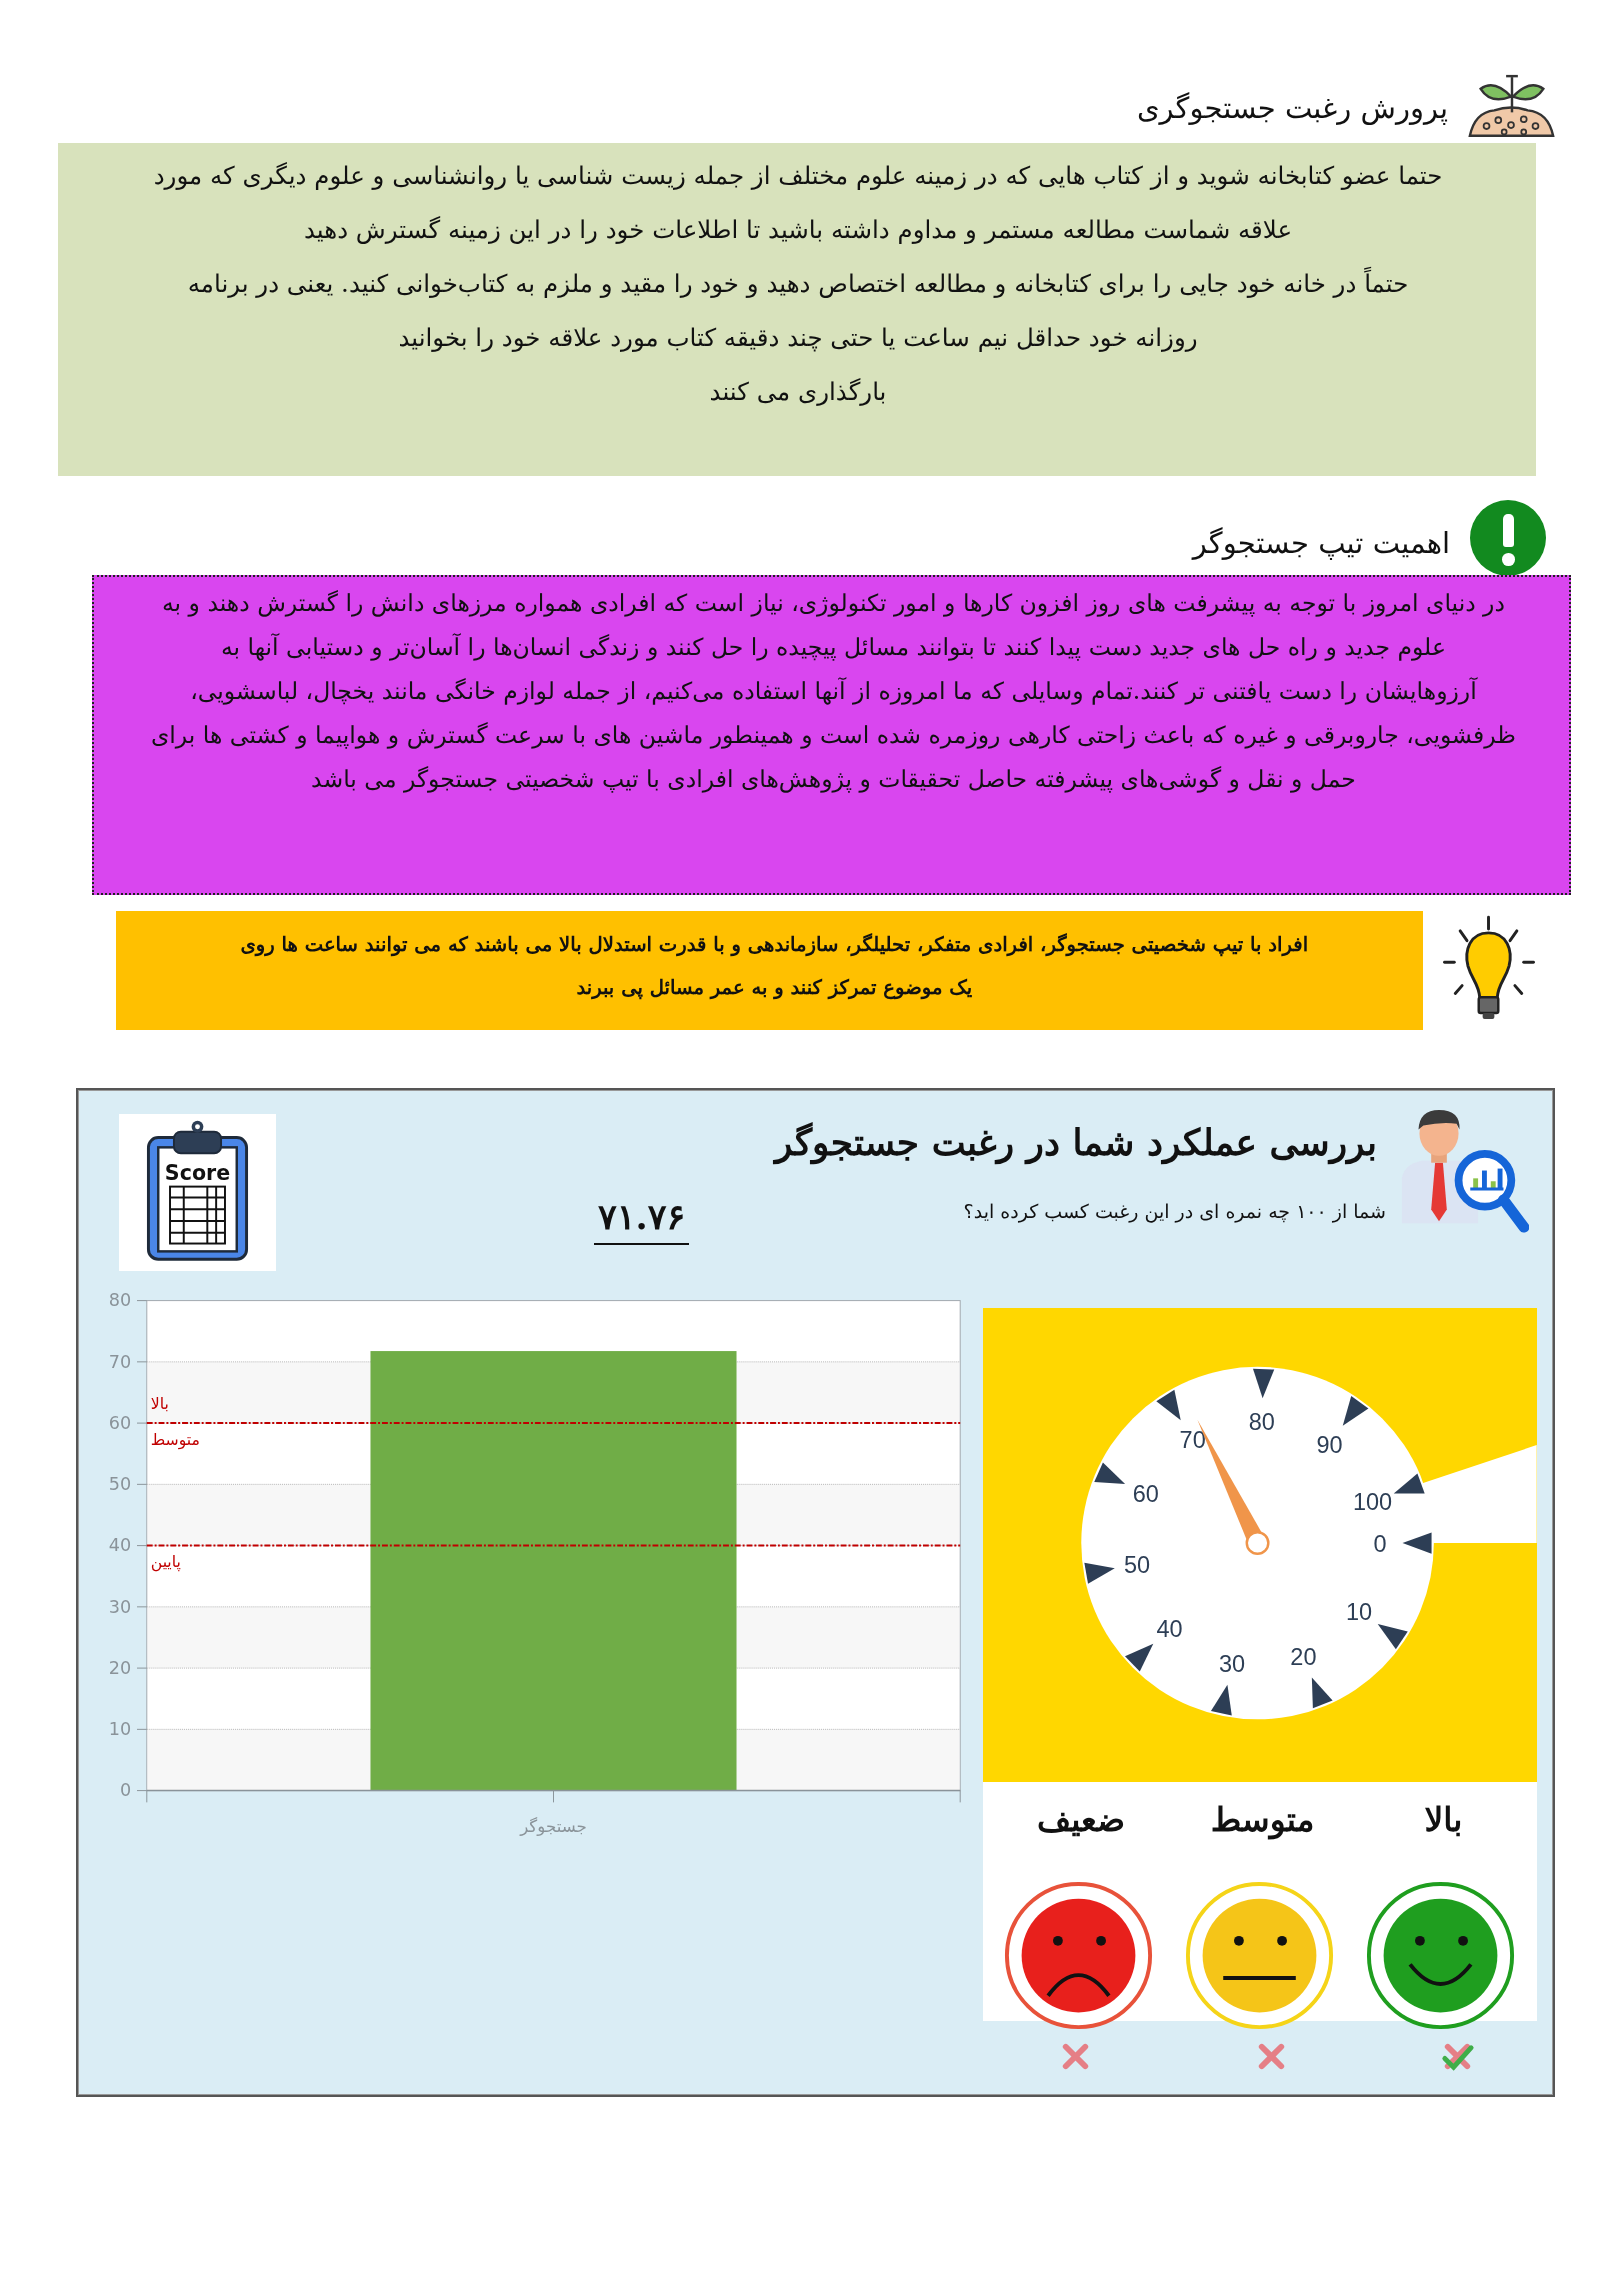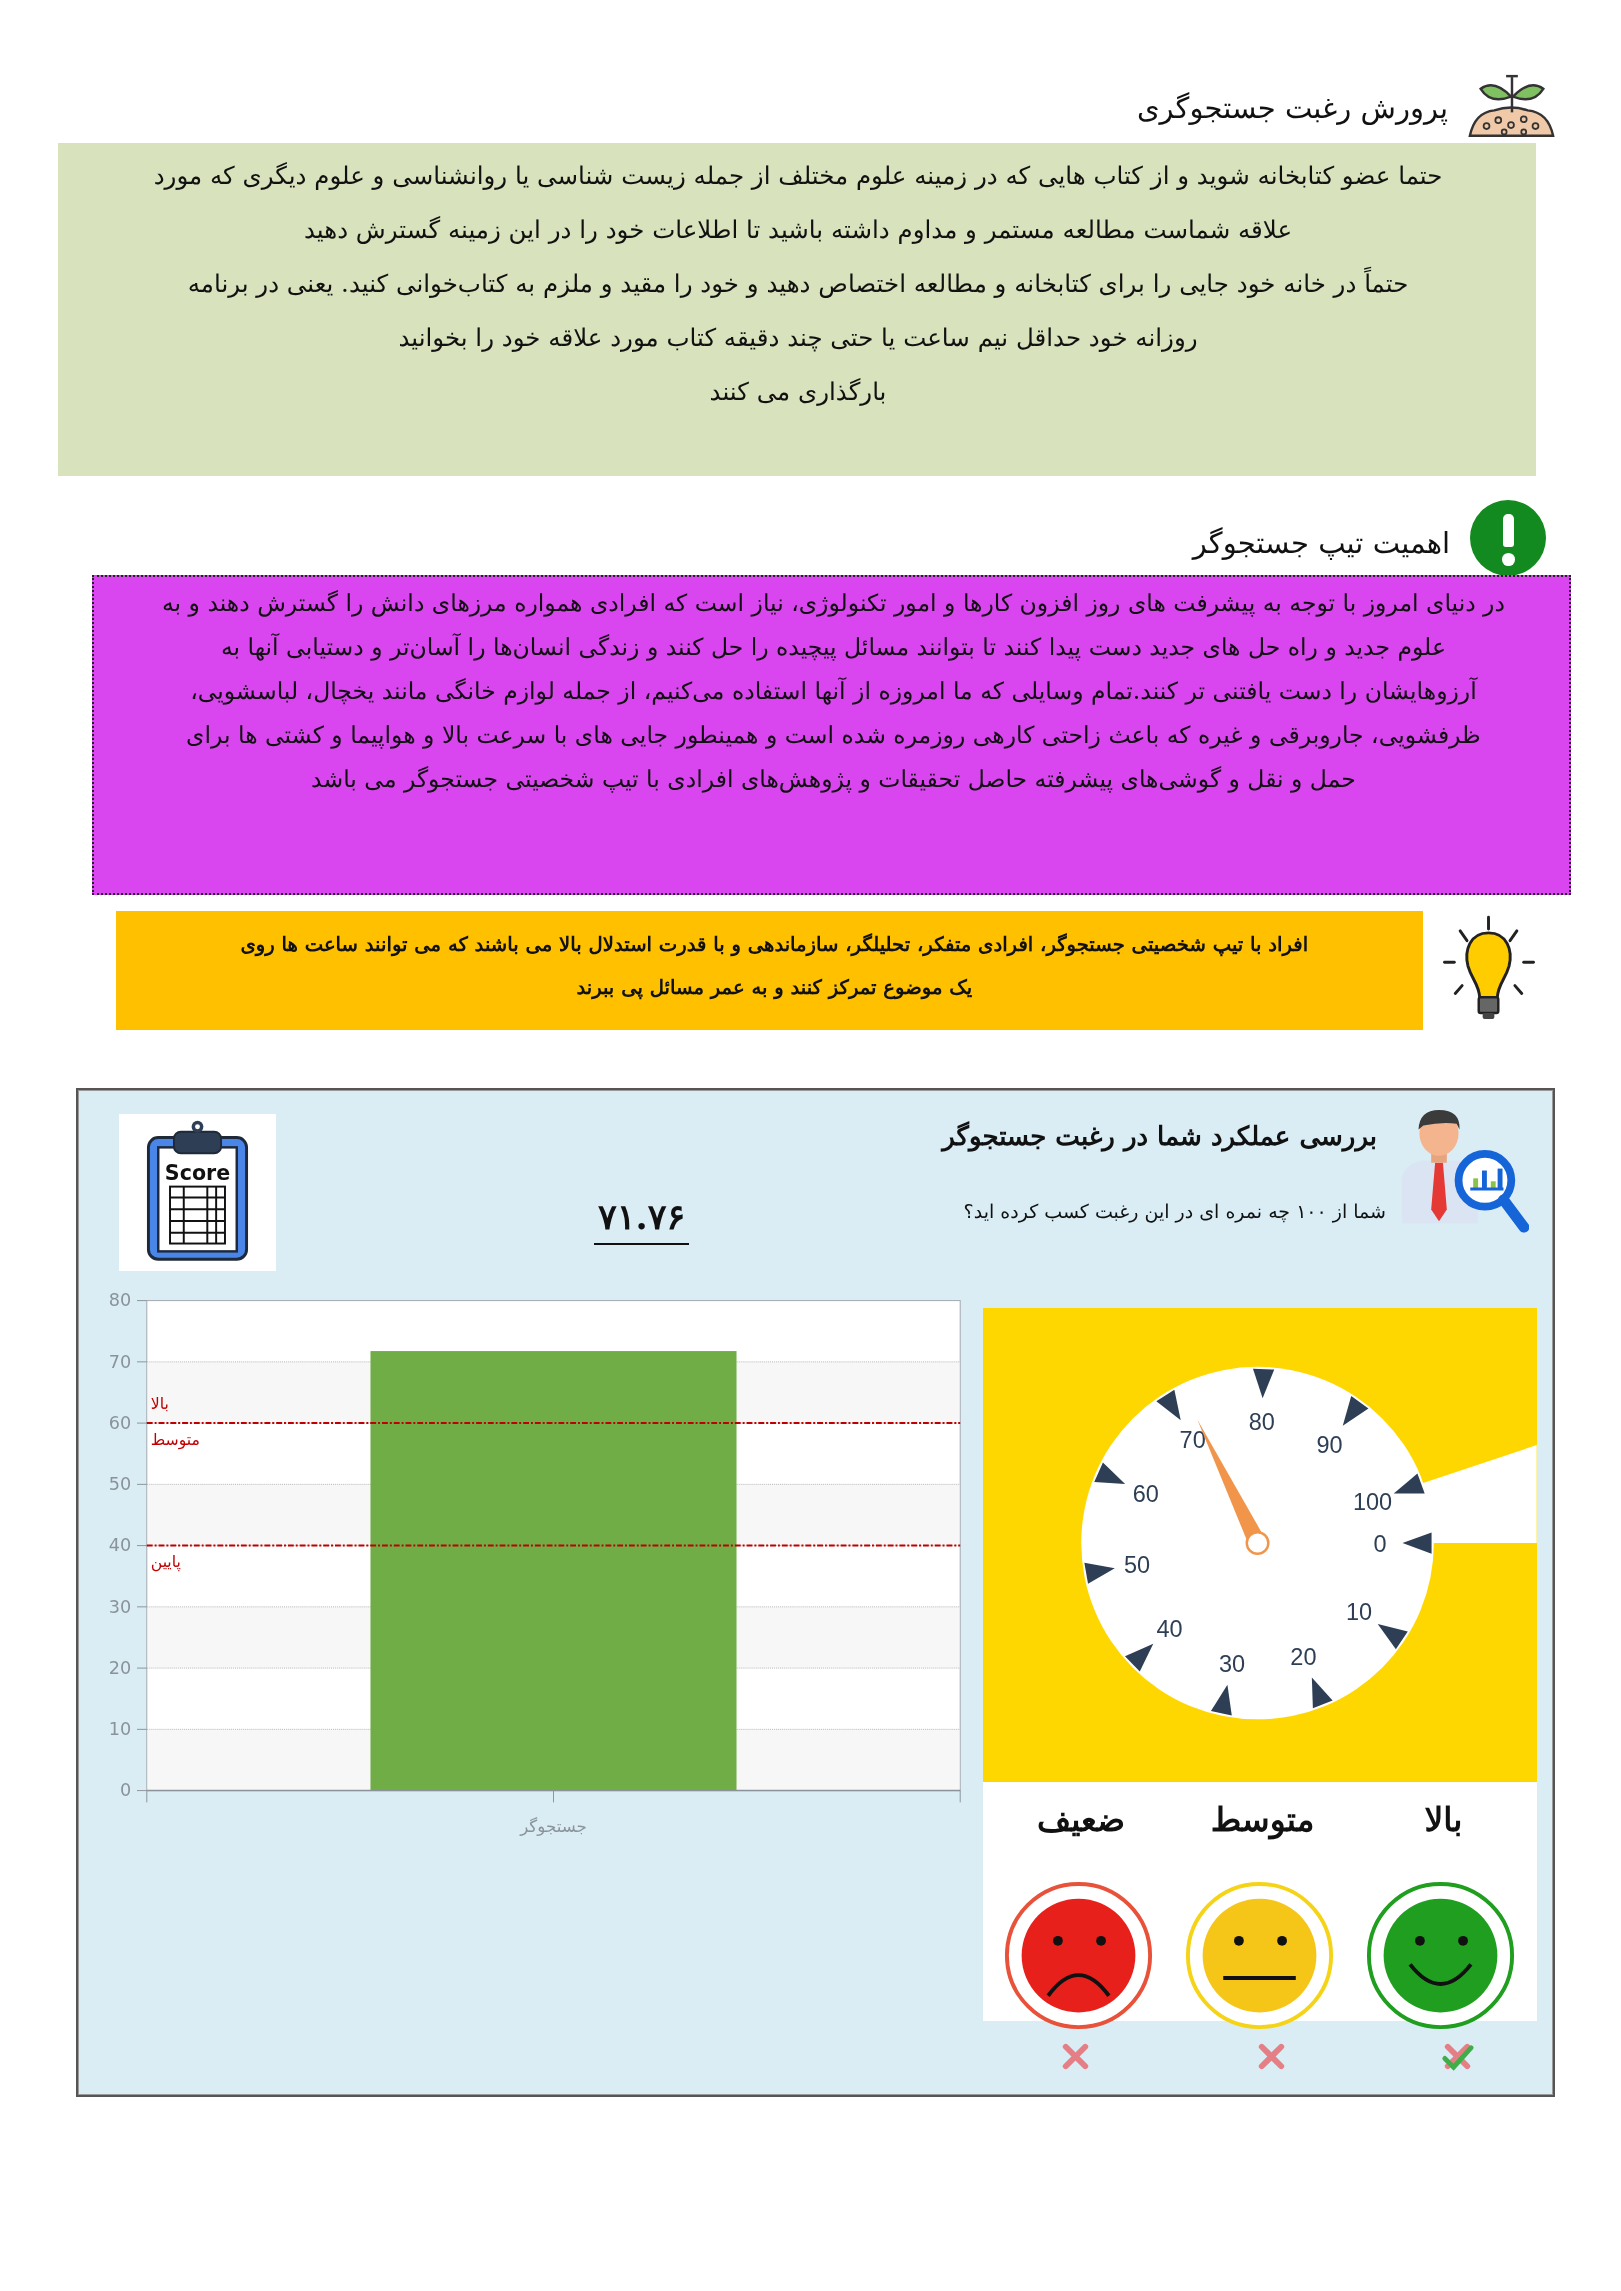--- a/index.html
+++ b/index.html
@@ -27,21 +27,21 @@
 
   
   #tip { position: absolute; left: 96px; top: 911px; width: 1439px; height: 119px; background: #ffc000; margin-left: 20px; }
   #tip .lines { position: absolute; right: 142px; top: 11.8px; left: 19.6px; }
   #tip .line { font-size: 19.6px; line-height: 43px; font-weight: bold; white-space: nowrap; font-family: "DejaVu Serif", serif; }
   #tip .bulb-wrap { position: absolute; right: 0; top: 0; width: 132px; height: 119px; background: #fff; }
 
   
   #panel { position: absolute; left: 76px; top: 1088px; width: 1475px; height: 1005px; background: #daedf5; border: 2px solid #555; box-shadow: inset 0 0 0 1px #999; }
   #score-icon { position: absolute; left: 41px; top: 23.5px; width: 157px; height: 157px; background: #fff; }
-  #panel-title { position: absolute; right: 176px; top: 31px; font-size: 26px; font-weight: bold; font-family: "DejaVu Serif", serif; }
+  #panel-title { position: absolute; right: 176px; top: 31px; font-size: 36px; font-weight: bold; font-family: "DejaVu Serif", serif; }
   #panel-question { position: absolute; right: 167px; top: 110px; font-size: 19px; font-weight: normal; font-family: "DejaVu Serif", serif; }
   #score-value { position: absolute; left: 516px; top: 106px; font-size: 35px; font-weight: bold; font-family: "DejaVu Serif", serif; border-bottom: 2.9px solid #111; padding: 0 3.9px 5.9px; text-align: center; }
   #analyst-icon { position: absolute; right: 24.5px; top: 17.6px; width: 137px; height: 127px; }
 
   #chart { position: absolute; left: 0; top: 191px; width: 902px; height: 637px; }
   #gauge-panel { position: absolute; left: 905px; top: 218px; width: 554px; height: 475px; background: #ffd700; }
   #faces { position: absolute; left: 905px; top: 692px; width: 554px; height: 239px; background: #fff; }
   .face-label { position: absolute; top: 17.6px; font-size: 33px; font-weight: bold; font-family: "DejaVu Serif", serif; text-align: center; width: 147px; }
   .face { position: absolute; top: 98px; width: 152px; height: 152px; }
   .mark { position: absolute; top: 947px; width: 39px; height: 39px; }
@@ -80,21 +80,21 @@
 
 <div id="s2-head">
   <div class="title rtl">اهمیت تیپ جستجوگر</div>
   <div class="icon"></div>
 </div>
 <div id="s2-box">
   <div class="lines rtl">
     <div class="line">در دنیای امروز با توجه به پیشرفت های روز افزون کارها و امور تکنولوژی، نیاز است که افرادی همواره مرزهای دانش را گسترش دهند و به</div>
     <div class="line">علوم جدید و راه حل های جدید دست پیدا کنند تا بتوانند مسائل پیچیده را حل کنند و زندگی انسان‌ها را آسان‌تر و دستیابی آنها به</div>
     <div class="line">آرزوهایشان را دست یافتنی تر کنند.تمام وسایلی که ما امروزه از آنها استفاده می‌کنیم، از جمله لوازم خانگی مانند یخچال، لباسشویی،</div>
-    <div class="line">ظرفشویی، جاروبرقی و غیره که باعث زاحتی کارهی روزمره شده است و همینطور جایی های با سرعت بالا و هواپیما و کشتی ها برای</div>
+    <div class="line">ظرفشویی، جاروبرقی و غیره که باعث زاحتی کارهی روزمره شده است و همینطور ماشین های با سرعت گسترش و هواپیما و کشتی ها برای</div>
     <div class="line">حمل و نقل و گوشی‌های پیشرفته حاصل تحقیقات و پژوهش‌های افرادی با تیپ شخصیتی جستجوگر می باشد</div>
   </div>
 </div>
 
 <div id="tip">
   <div class="lines rtl">
     <div class="line">افراد با تیپ شخصیتی جستجوگر، افرادی متفکر، تحلیلگر، سازماندهی و با قدرت استدلال بالا می باشند که می توانند ساعت ها روی</div>
     <div class="line">یک موضوع تمرکز کنند و به عمر مسائل پی ببرند</div>
   </div>
   <div class="bulb-wrap">

